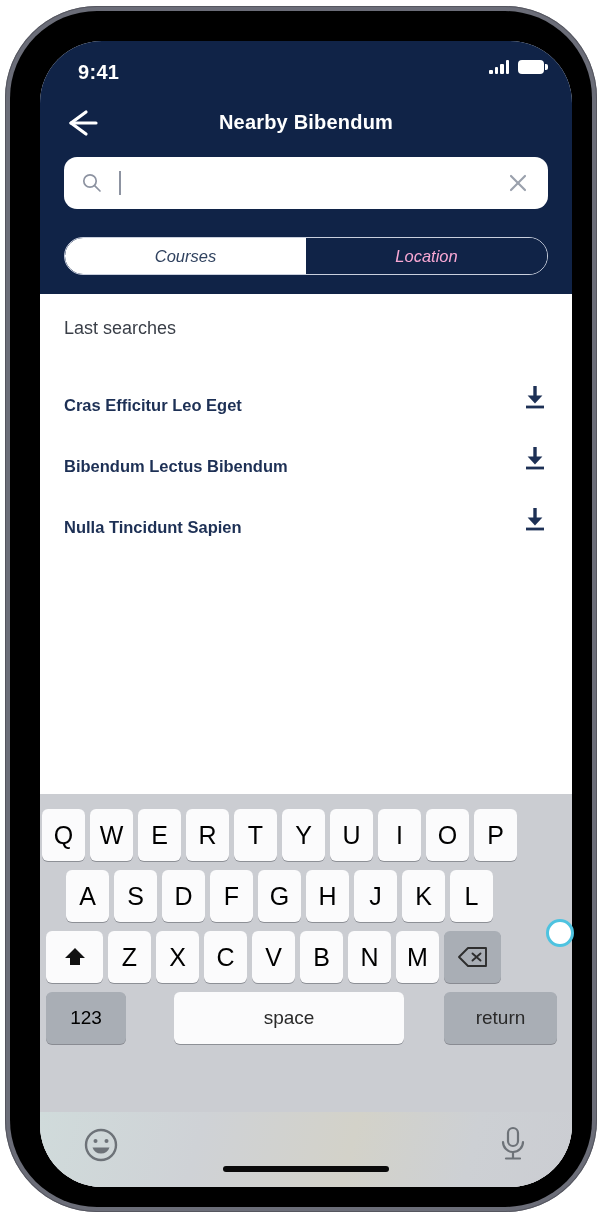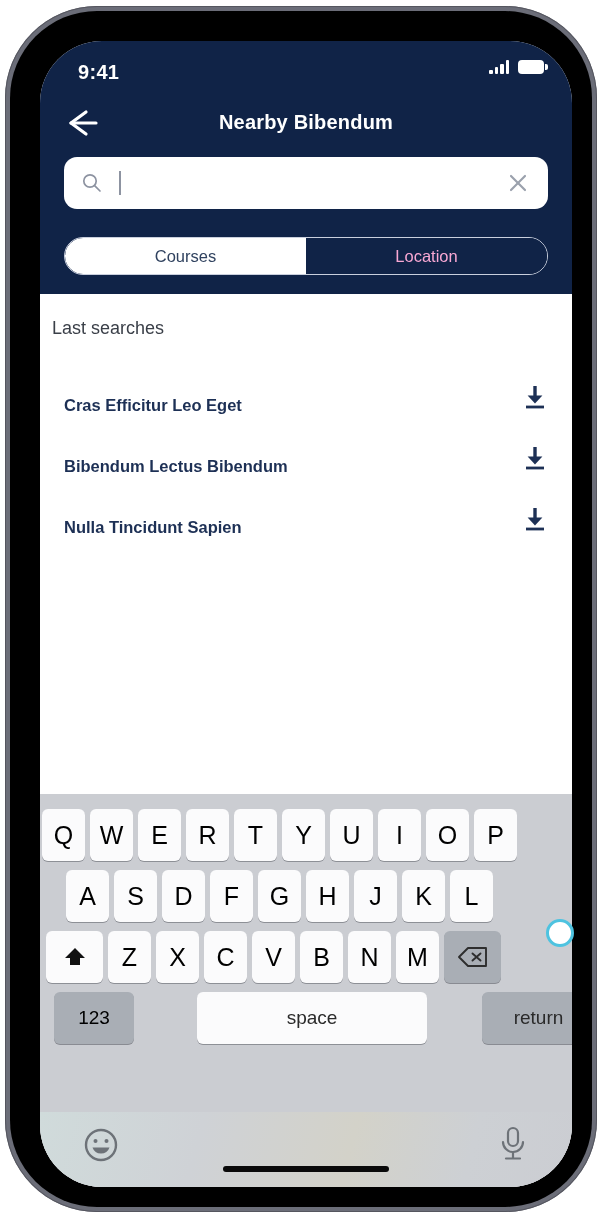--- a/index.html
+++ b/index.html
@@ -153,20 +153,21 @@
 
   
   #segmented-control {
     position: absolute;
     left: 24px; top: 196px;
     width: 484px; height: 38px;
     border-radius: 19px;
     border: 1.5px solid #c9cfdd;
     display: flex;
     overflow: hidden;
+    font-style: italic;
   }
   .segment {
     flex: 1 1 50%;
     display: flex;
     align-items: center;
     justify-content: center;
     font-size: 16.5px;
     cursor: pointer;
   }
   .segment.active {
@@ -181,21 +182,21 @@
 
   
   #content-area {
     position: absolute;
     left: 0; top: 253px;
     width: 532px; height: 500px;
     background: #ffffff;
   }
   #section-label {
     position: absolute;
-    left: 12px; top: 24px;
+    left: 24px; top: 24px;
     color: #3a3f48;
     font-size: 18px;
   }
   #search-list {
     position: absolute;
     left: 0; top: 72px;
     width: 532px;
   }
   .list-item {
     position: relative;
@@ -222,21 +223,21 @@
     background: #cbcdd2;
   }
   .kb-row {
     position: absolute;
     display: flex;
     height: 52px;
   }
   #kb-row-1 { left: 2px; top: 15px; gap: 5px; }
   #kb-row-2 { left: 26px; top: 76px; gap: 5px; }
   #kb-row-3 { left: 6px; top: 137px; gap: 5px; }
-  #kb-row-4 { left: 14px; top: 198px; gap: 23px; }
+  #kb-row-4 { left: 6px; top: 198px; gap: 8px; }
 
   .key {
     width: 43px;
     background: #fbfbfc;
     border-radius: 6px;
     display: flex;
     align-items: center;
     justify-content: center;
     font-size: 25px;
     color: #000000;

